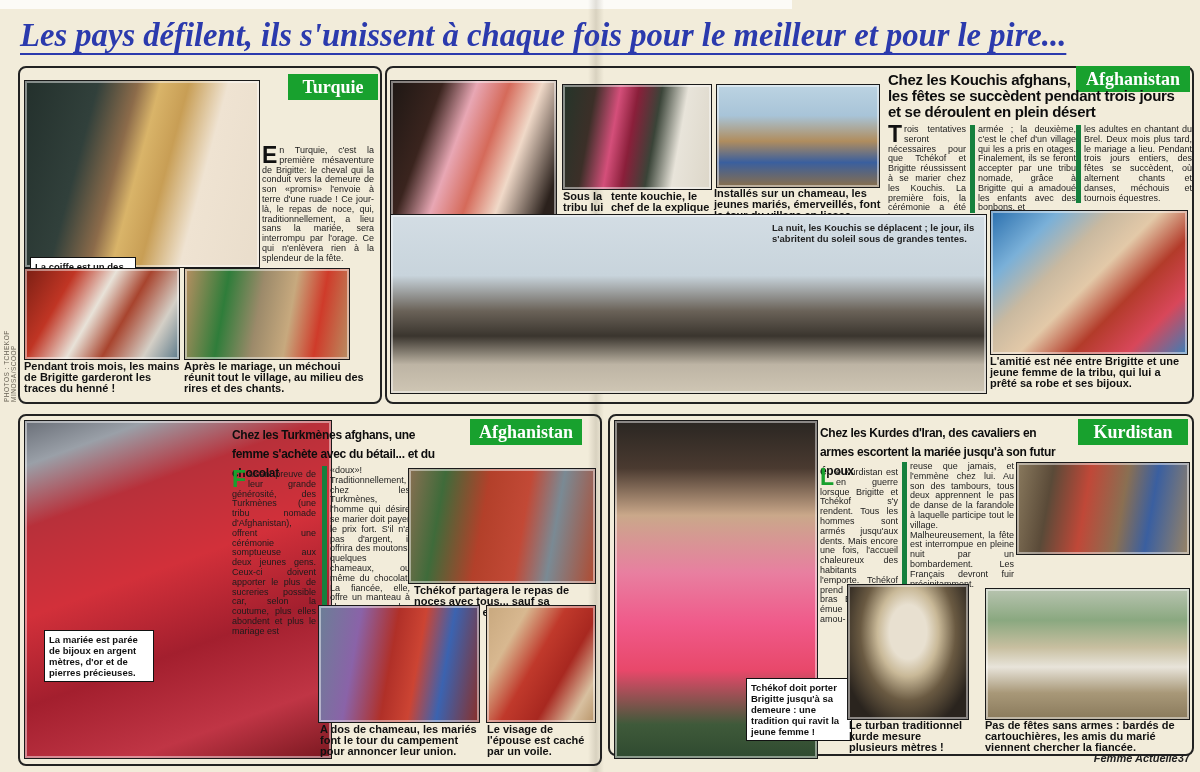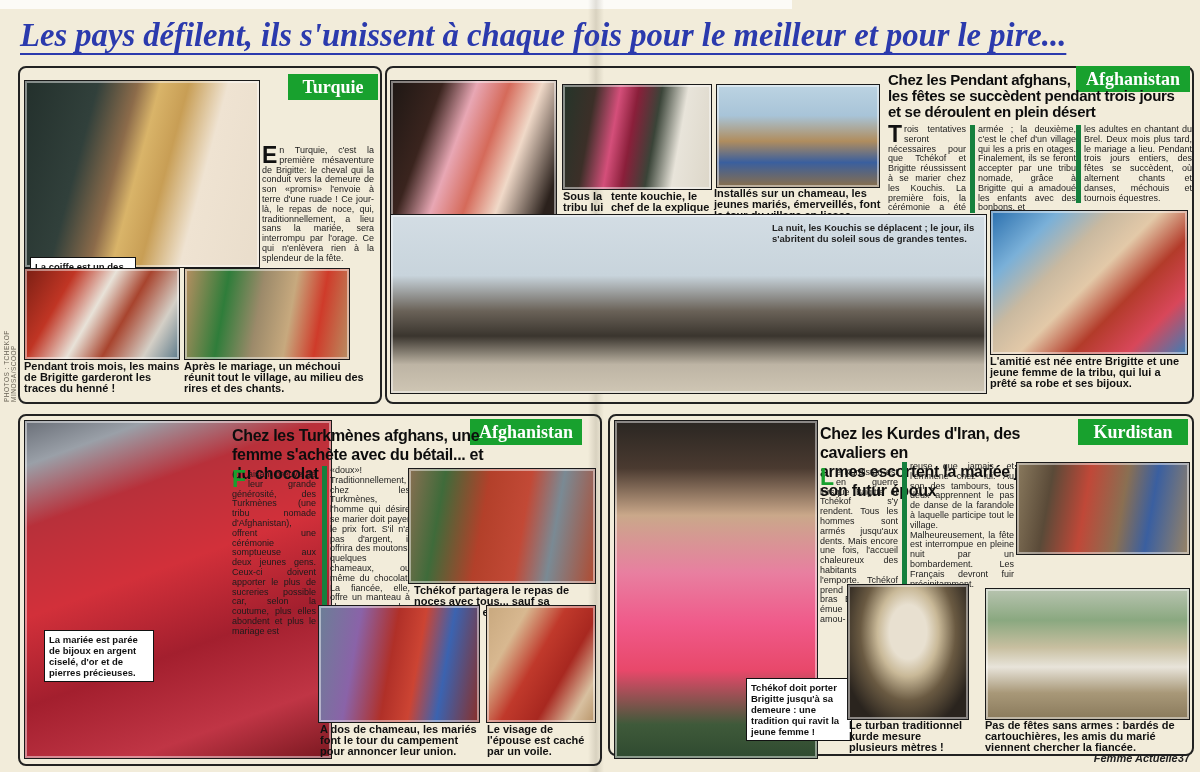--- a/index.html
+++ b/index.html
@@ -11,21 +11,21 @@
   .headline{position:absolute;font-family:"Liberation Serif","DejaVu Serif",serif;
         font-style:italic;font-weight:bold;font-size:34px;white-space:nowrap;
         transform:scaleX(.96);transform-origin:left center;
         text-decoration:underline;text-decoration-thickness:2px;text-underline-offset:7px;}
   .blk{position:absolute;border:2px solid #222;border-radius:8px;}
   .lbl{position:absolute;display:flex;align-items:center;justify-content:center;
         font-family:"Liberation Serif","DejaVu Serif",serif;font-weight:bold;font-size:18px;
         color:#fff;}
   .ttl{position:absolute;font-weight:bold;letter-spacing:-.3px;color:#0d0d0d;}
   .ttl .tl{line-height:16px;font-size:15px;}
-  .ttl2 .tl{line-height:19px;font-size:16px;}
+  .ttl2 .tl{line-height:19px;font-size:12px;}
   .body{position:absolute;font-size:9px;line-height:9.8px;text-align:justify;color:#1c1c1c;}
   .rule{border-left:5px solid #15803d;padding-left:3px;}
   .dc::first-letter{float:left;font-weight:bold;font-size:23px;line-height:18px;padding-right:2px;}
   .k::first-letter{color:#111;}
   .g::first-letter{color:#18a12e;}
   .ph{position:absolute;border:1px solid #1a1a1a;box-shadow:inset 0 0 0 2px rgba(255,255,255,.45);}
   .cap{position:absolute;font-weight:bold;font-size:11px;line-height:11px;color:#111;}
   .capbox{position:absolute;background:#fff;border:1px solid #111;padding:3px 4px;
         font-weight:bold;font-size:9.5px;line-height:11px;color:#111;}
   .capon{position:absolute;font-weight:bold;font-size:9.5px;line-height:11px;color:#222;}
@@ -73,42 +73,42 @@
   <div class="ph" style="left:562px;top:84px;width:148px;height:104px;
        background:linear-gradient(100deg,#24352a,#3c2f28 20%,#d44f7a 35%,#8a1f3a 46%,#3a4438 60%,#e8e4da 76%,#dcd6c8 100%);"></div>
   <div class="cap" style="left:563px;top:191px;width:44px;">Sous la tribu lui</div>
   <div class="cap" style="left:611px;top:191px;width:102px;">tente kouchie, le chef de la explique leurs traditions.</div>
 
   <div class="ph" style="left:716px;top:84px;width:162px;height:102px;
        background:linear-gradient(180deg,#bcd3e2 0%,#a8c4d8 30%,#b08d5e 55%,#3a5f9e 76%,#8a6f4a 100%);"></div>
   <div class="cap" style="left:714px;top:188px;width:168px;">Installés sur un chameau, les jeunes mariés, émerveillés, font le tour du village en liesse.</div>
 
   <div class="ttl" style="left:888px;top:72px;width:300px;">
-    <div class="tl">Chez les Pendant afghans,</div>
+    <div class="tl">Chez les Kouchis afghans,</div>
     <div class="tl">les fêtes se succèdent pendant trois jours</div>
     <div class="tl">et se déroulent en plein désert</div>
   </div>
   <div class="body dc k" style="left:888px;top:125px;width:78px;">Trois tentatives seront nécessaires pour que Tchékof et Brigitte réussissent à se marier chez les Kouchis. La première fois, la cérémonie a été interrompue par une bataille</div>
   <div class="body rule" style="left:970px;top:125px;width:98px;">armée ; la deuxième, c'est le chef d'un village qui les a pris en otages. Finalement, ils se feront accepter par une tribu nomade, grâce à Brigitte qui a amadoué les enfants avec des bonbons, et</div>
   <div class="body rule" style="left:1076px;top:125px;width:108px;">les adultes en chantant du Brel. Deux mois plus tard, le mariage a lieu. Pendant trois jours entiers, des fêtes se succèdent, où alternent chants et danses, méchouis et tournois équestres.</div>
 
   <div class="ph" style="left:390px;top:214px;width:595px;height:178px;
        background:linear-gradient(180deg,#d3dde4 0%,#c8d4dc 34%,#6a6258 54%,#3a352e 68%,#bdb4a4 84%,#cfc6b4 100%);"></div>
   <div class="capon" style="left:772px;top:222px;width:213px;">La nuit, les Kouchis se déplacent ; le jour, ils s'abritent du soleil sous de grandes tentes.</div>
 
   <div class="ph" style="left:990px;top:210px;width:196px;height:143px;
        background:linear-gradient(135deg,#2a6fae 0%,#7ab0d8 20%,#c9b9a0 36%,#e3c9a8 50%,#b33b2a 66%,#d8475a 82%,#3a7fb8 100%);"></div>
   <div class="cap" style="left:990px;top:356px;width:198px;">L'amitié est née entre Brigitte et une jeune femme de la tribu, qui lui a prêté sa robe et ses bijoux.</div>
 
   <div class="blk" style="left:18px;top:414px;width:580px;height:348px;"></div>
   <div class="lbl" style="left:470px;top:419px;width:112px;height:26px;background:#18a12e;">Afghanistan</div>
 
   <div class="ph" style="left:24px;top:420px;width:306px;height:337px;
        background:linear-gradient(160deg,#6a6f78 0%,#9aa0a8 10%,#b8303a 24%,#d2303a 44%,#a31f2e 64%,#c03545 84%,#7a1820 100%);"></div>
-  <div class="capbox" style="left:44px;top:630px;width:100px;">La mariée est parée de bijoux en argent ciselé, d'or et de pierres précieuses.</div>
+  <div class="capbox" style="left:44px;top:630px;width:100px;">La mariée est parée de bijoux en argent mètres, d'or et de pierres précieuses.</div>
 
   <div class="ttl ttl2" style="left:232px;top:426px;width:252px;">
     <div class="tl">Chez les Turkmènes afghans, une</div>
     <div class="tl">femme s'achète avec du bétail... et du chocolat</div>
   </div>
   <div class="body dc g" style="left:232px;top:470px;width:84px;">Faisant preuve de leur grande générosité, des Turkmènes (une tribu nomade d'Afghanistan), offrent une cérémonie somptueuse aux deux jeunes gens. Ceux-ci doivent apporter le plus de sucreries possible car, selon la coutume, plus elles abondent et plus le mariage est</div>
   <div class="body rule" style="left:322px;top:466px;width:80px;">«doux»! Traditionnellement, chez les Turkmènes, l'homme qui désire se marier doit payer le prix fort. S'il n'a pas d'argent, il offrira des moutons, quelques chameaux, ou même du chocolat! La fiancée, elle, offre un manteau à chacun des membres de la famille venus pour demander sa main...</div>
 
   <div class="ph" style="left:408px;top:468px;width:186px;height:114px;
        background:linear-gradient(100deg,#8a6f52 0%,#3f6b3a 18%,#b3402a 40%,#c24936 60%,#7a8a94 76%,#b04a30 100%);"></div>

